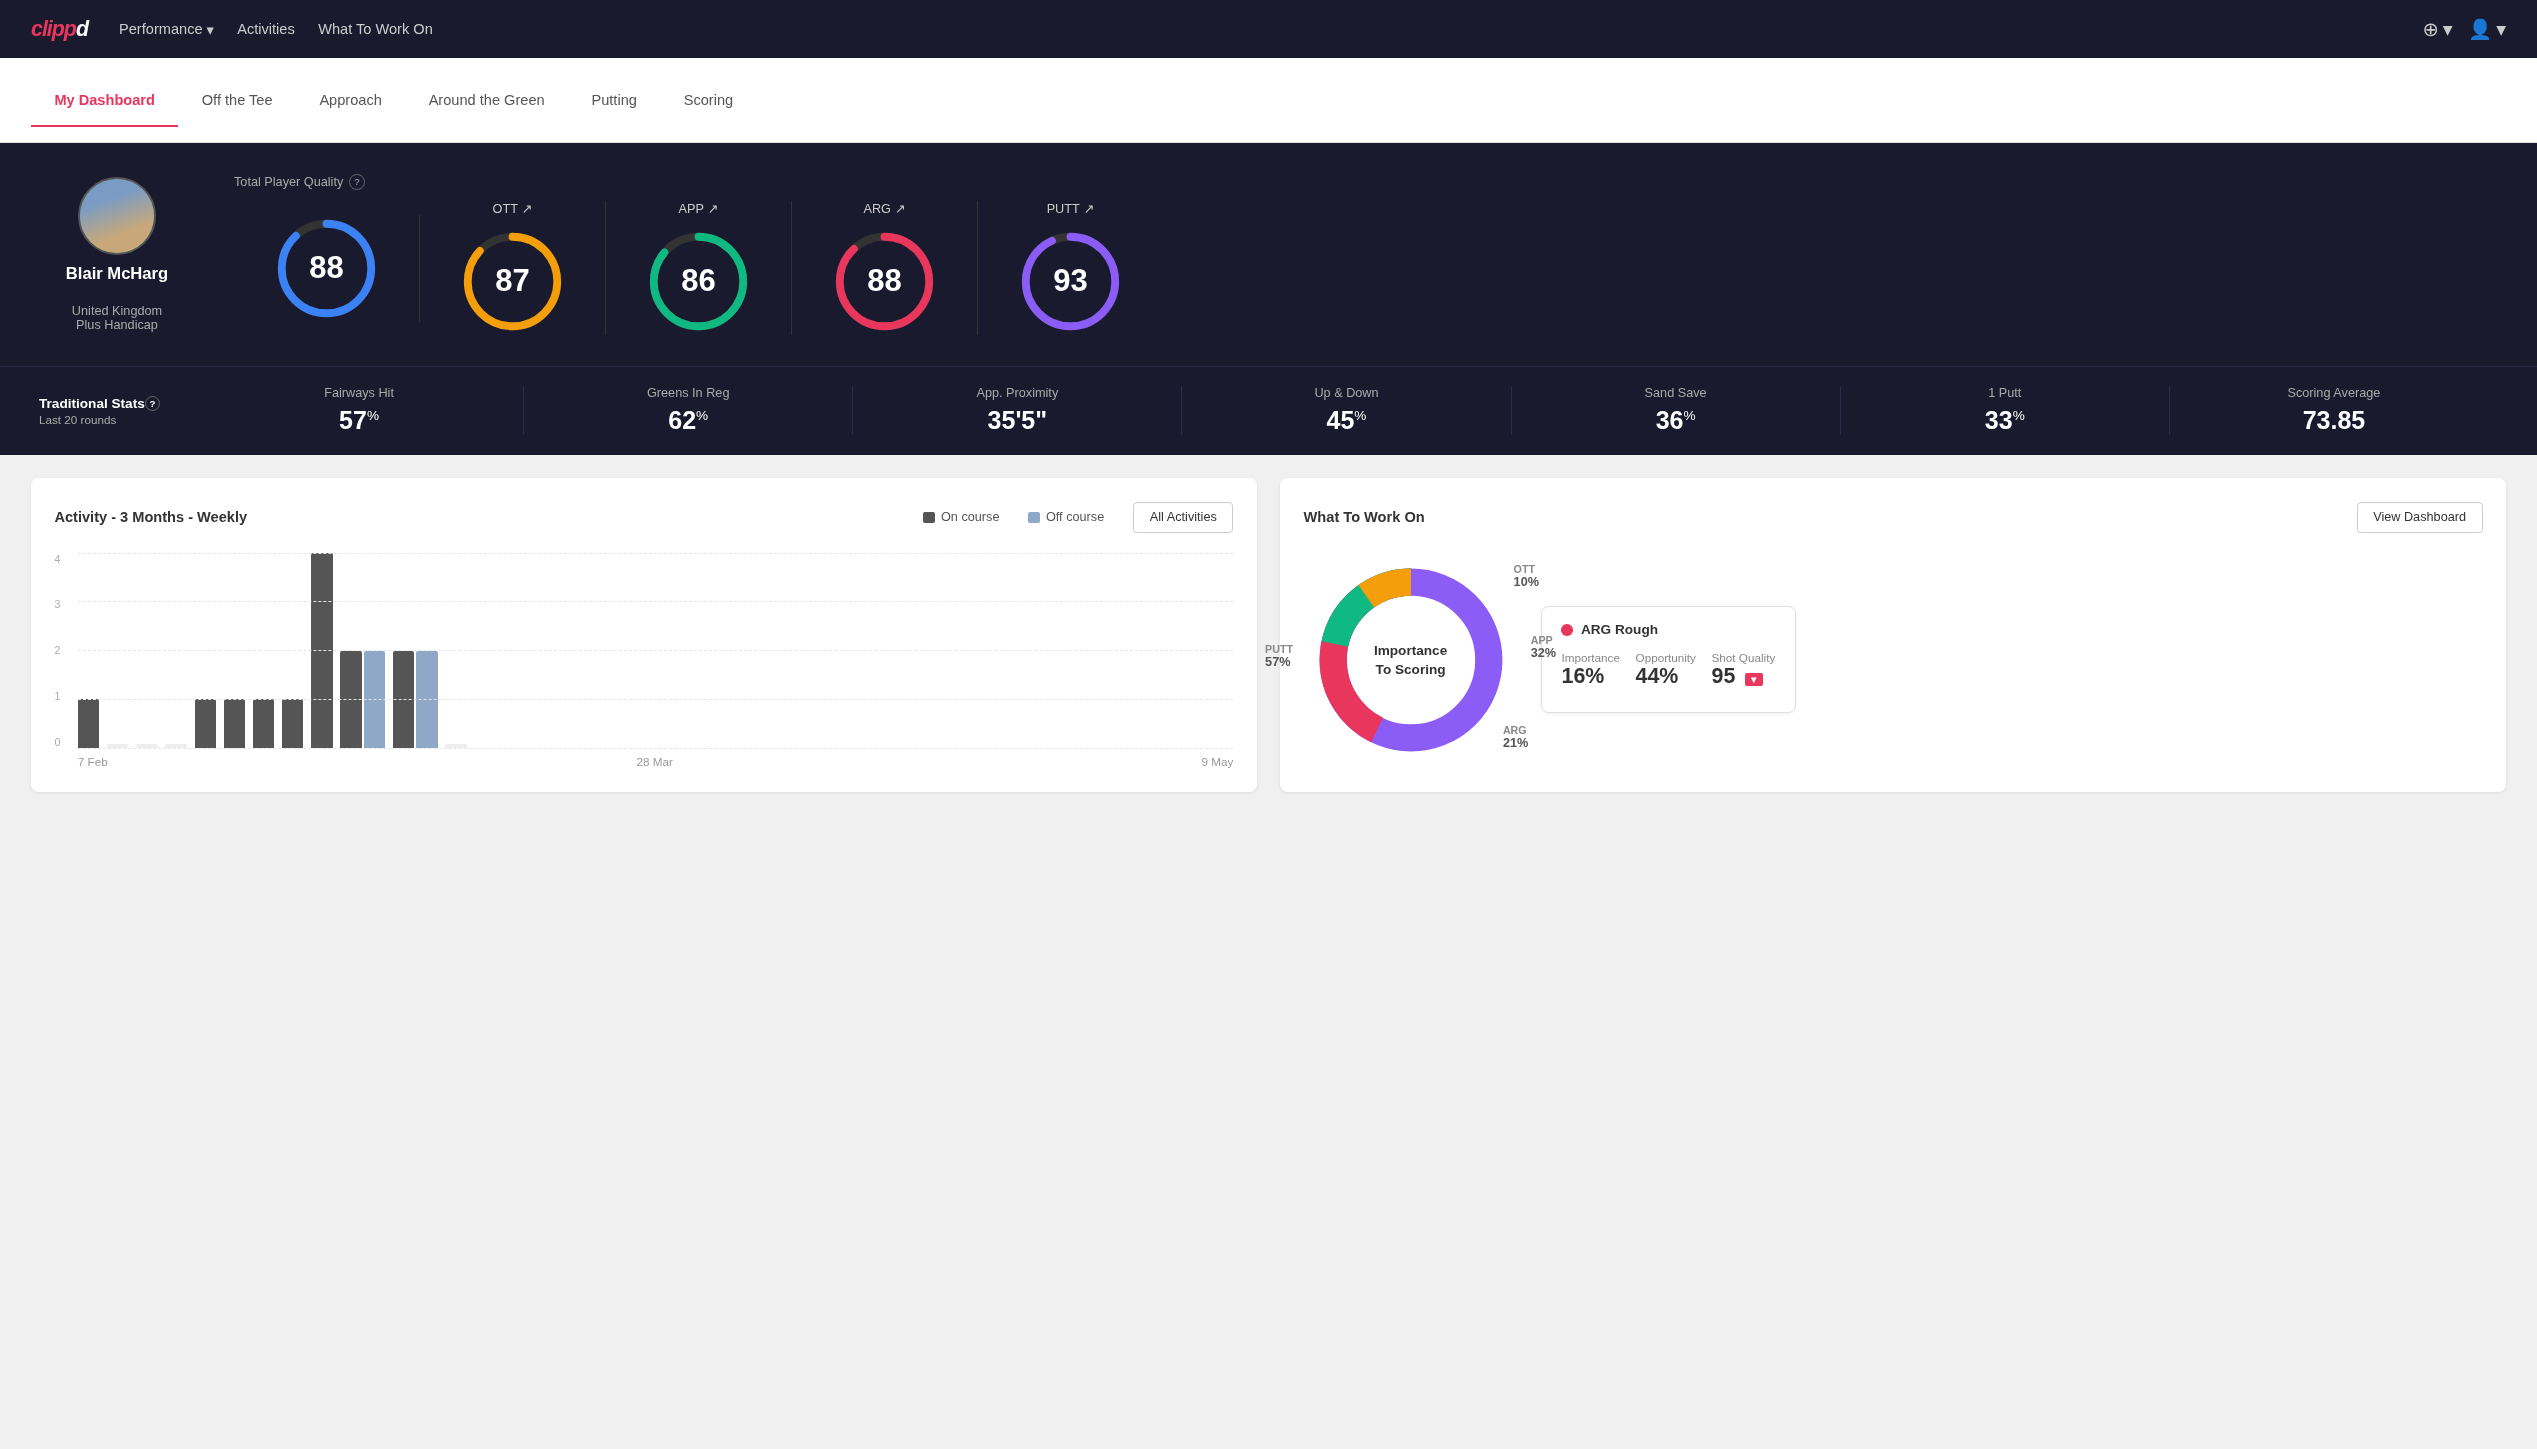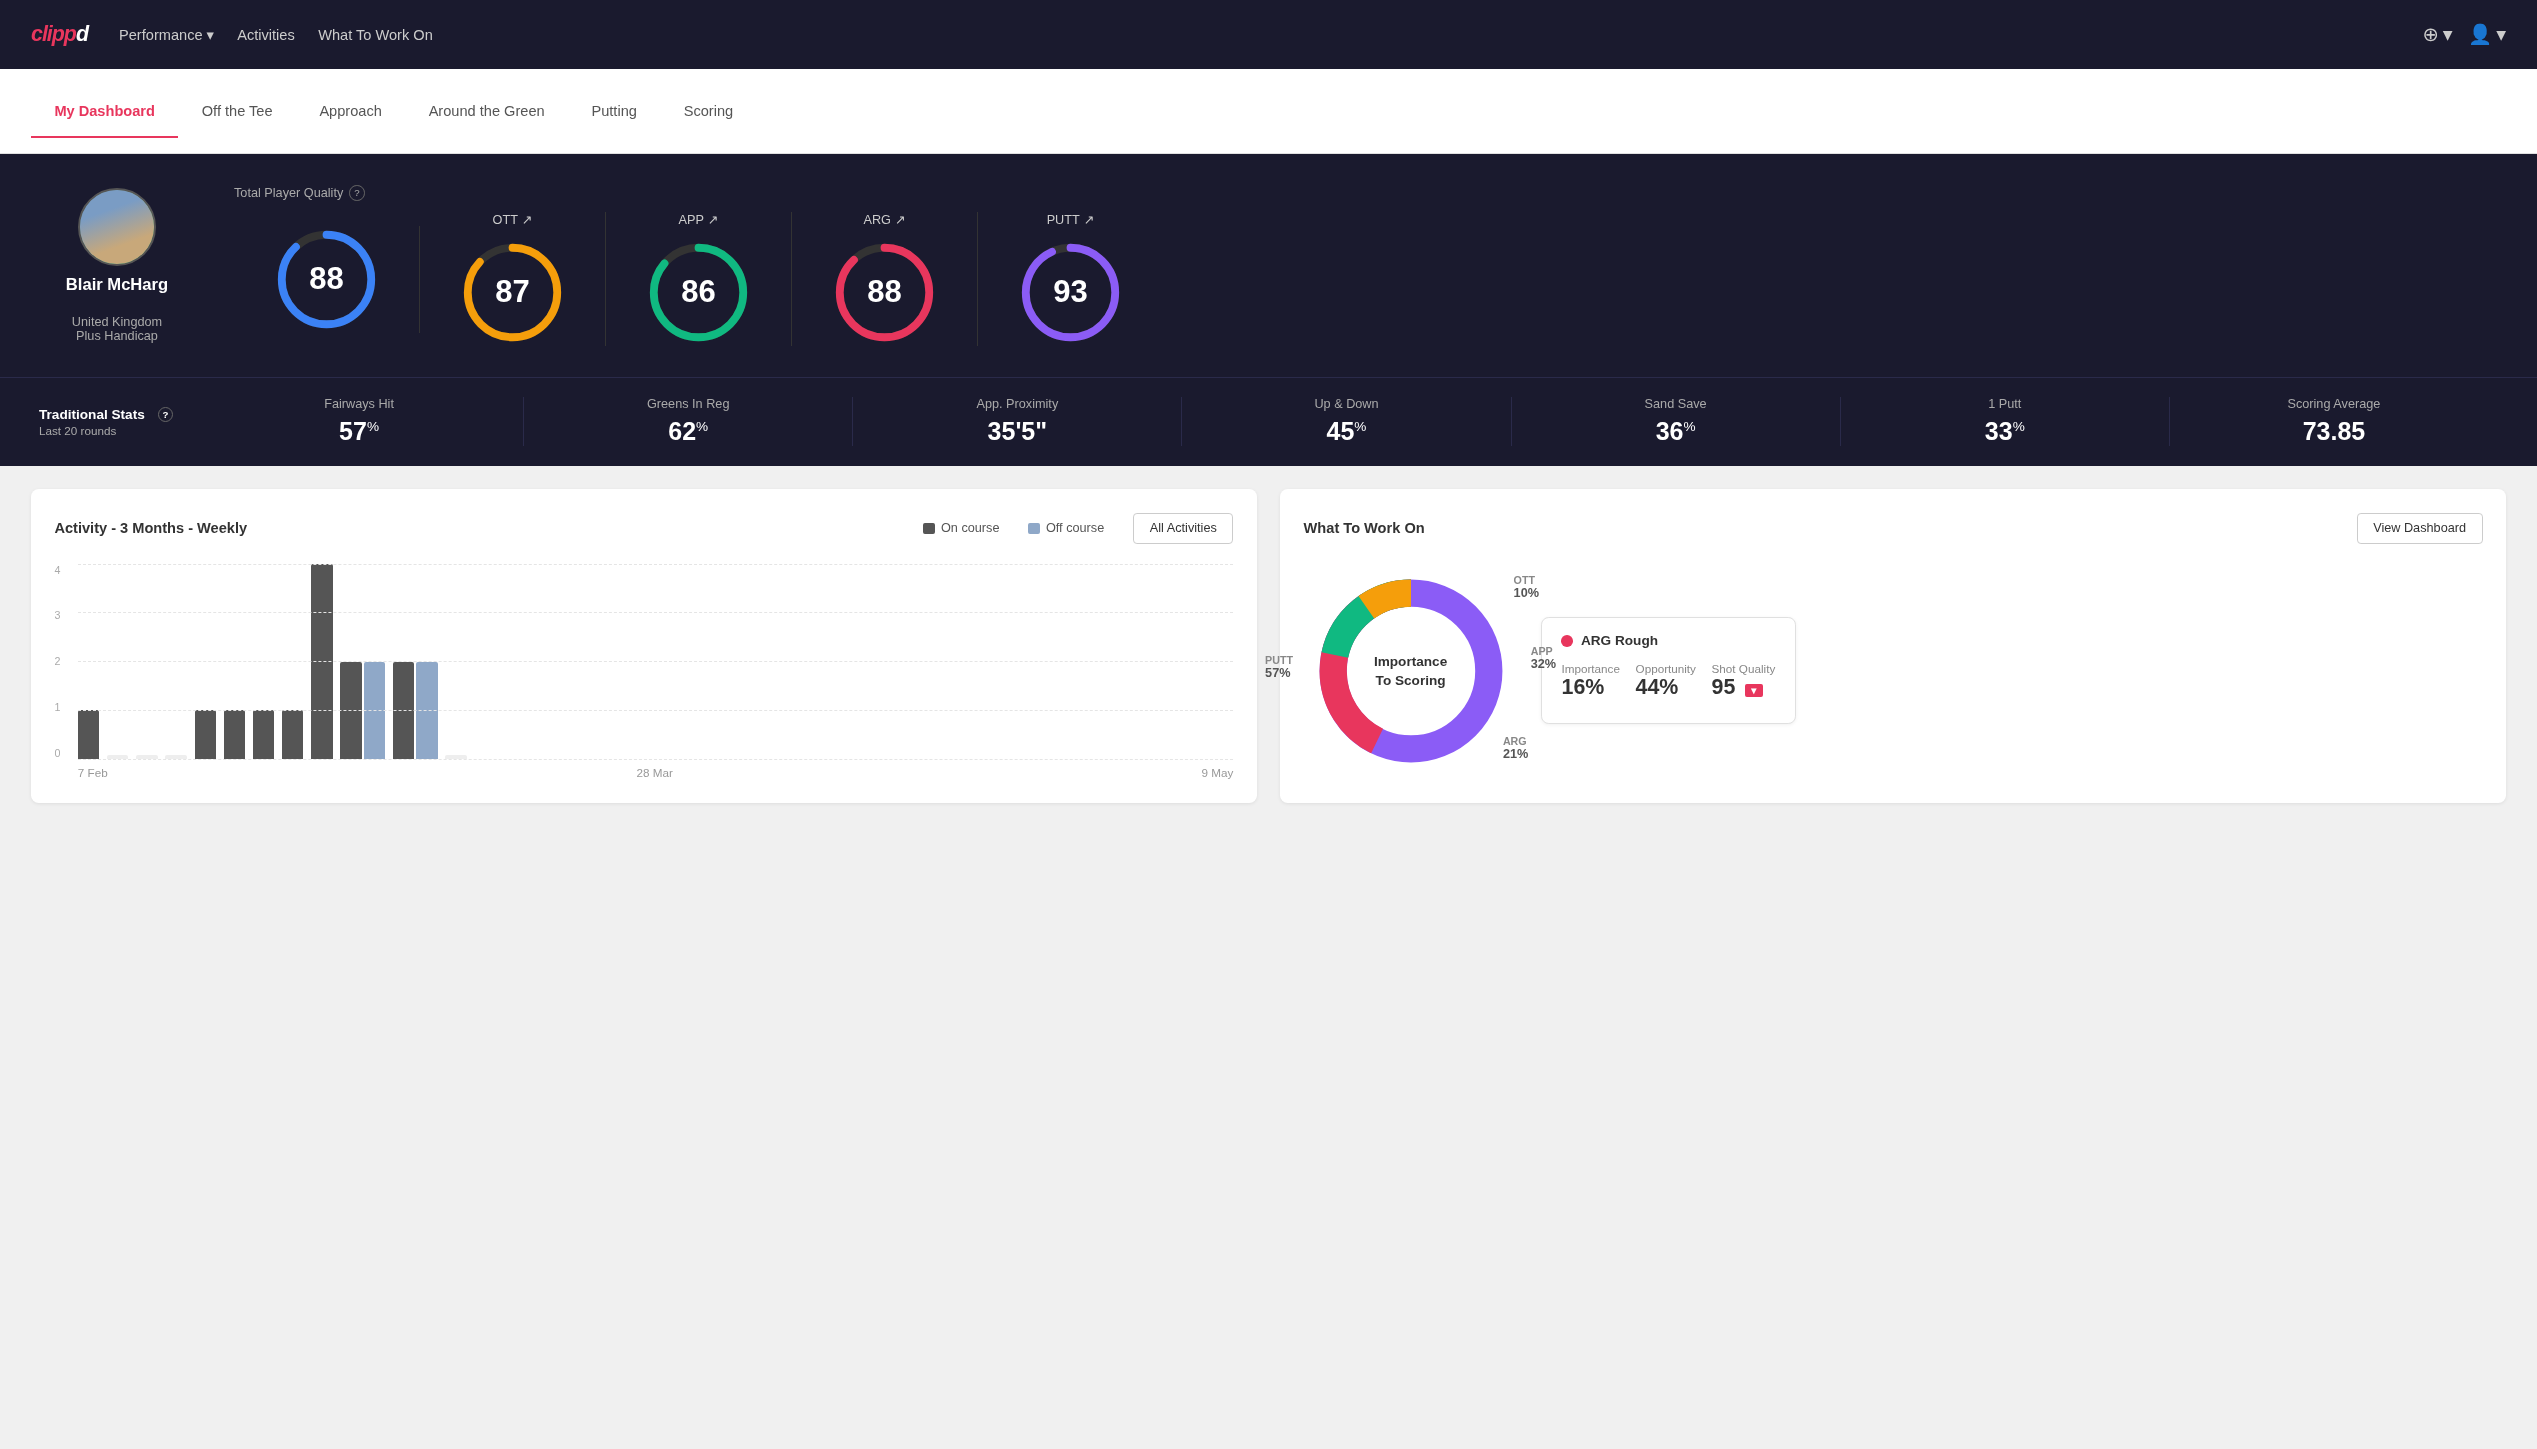--- a/index.html
+++ b/index.html
@@ -4,21 +4,21 @@
   <style>
     * { box-sizing: border-box; margin: 0; padding: 0; }
     body { font-family: -apple-system, BlinkMacSystemFont, 'Segoe UI', sans-serif; background: #f0f0f0; color: #fff; }
 
     
     .top-nav {
       background: #1a1a2e;
       display: flex;
       align-items: center;
       padding: 0 31px;
-      height: 69px;
+      height: 58px;
       gap: 31px;
     }
     .logo { color: #e8365d; font-weight: 900; font-size: 21.4px; letter-spacing: -1px; font-style: italic; }
     .logo span { color: #fff; }
     .nav-links { display: flex; gap: 23.4px; align-items: center; flex: 1; }
     .nav-link { color: #ccc; font-size: 14.6px; cursor: pointer; display: flex; align-items: center; gap: 3.9px; }
     .nav-right { display: flex; align-items: center; gap: 15.6px; margin-left: auto; }
     .nav-icon-btn { color: #ccc; cursor: pointer; font-size: 19.5px; display: flex; align-items: center; gap: 3.9px; }
 
     
@@ -87,21 +87,21 @@
     
     .stats-bar {
       background: #1a1a2e;
       border-top: 1px solid #2a2a4a;
       padding: 19.5px 39px;
       display: flex;
       align-items: center;
       gap: 0;
     }
     .stats-label-group { min-width: 156px; }
-    .stats-label { font-size: 13.6px; font-weight: 700; color: #fff; display: flex; align-items: center; gap: 13px; }
+    .stats-label { font-size: 13.6px; font-weight: 700; color: #fff; display: flex; align-items: center; gap: 0; }
     .stats-sublabel { font-size: 11.7px; color: #aaa; margin-top: 1.9px; }
     .stat-item { flex: 1; text-align: center; border-right: 1px solid #2a2a4a; padding: 0 19.5px; }
     .stat-item:last-child { border-right: none; }
     .stat-name { font-size: 12.7px; color: #aaa; margin-bottom: 5.8px; }
     .stat-value { font-size: 25px; font-weight: 700; color: #fff; }
     .stat-value sup { font-size: 13.6px; font-weight: 400; }
 
     
     .bottom-section {
       background: #f0f0f0;

